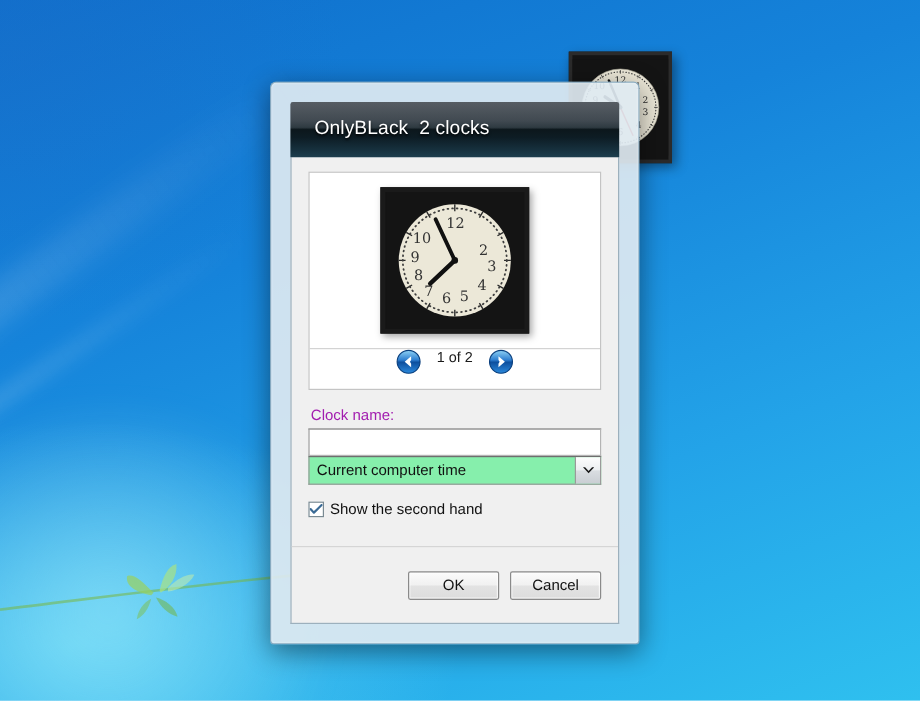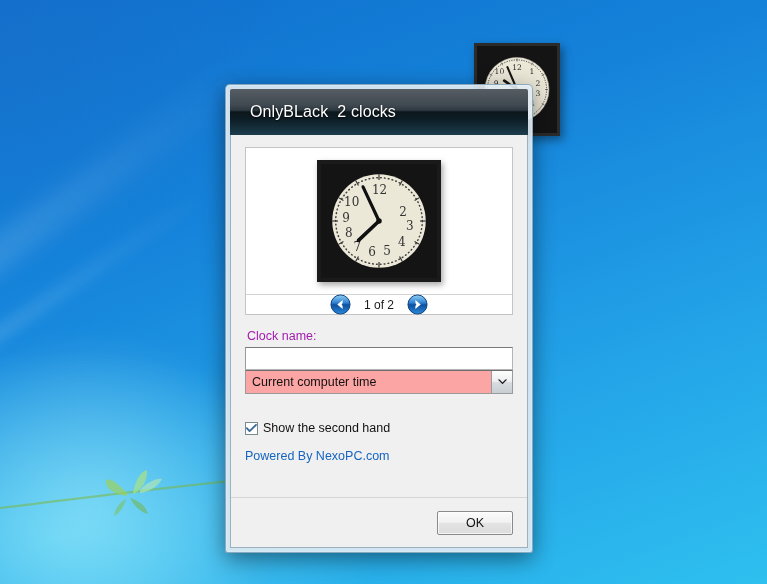--- a/index.html
+++ b/index.html
@@ -52,26 +52,26 @@
     width: 86px; height: 93px;
     background: #141414;
     border: 3px solid #2b2b2b;
     box-shadow: 3px 4px 9px rgba(0,0,0,0.42);
   }
   #gadget svg { display: block; width: 100%; height: 100%; }
 
   
   #dialog {
     position: absolute;
-    left: 225px; top: 84px;
+    left: 225px; top: 68px;
     width: 308px; height: 469px;
     background: rgba(222,233,241,0.92);
     border: 1px solid rgba(110,150,175,0.75);
     border-radius: 5px 5px 3px 3px;
-    padding: 4px;
+    padding: 16px;
     box-shadow: 0 6px 22px rgba(0,0,0,0.45), 0 0 2px rgba(255,255,255,0.7) inset;
   }
 
   .titlebar {
     height: 46px;
     border-radius: 2px 2px 0 0;
     background: linear-gradient(to bottom,
         #464d54 0%, #3b444c 34%, #2d3940 46%,
         #0c171c 50%, #0d1c24 64%, #16303d 86%, #1d3e4e 100%);
     display: flex;
@@ -125,23 +125,22 @@
   .preview-clock {
     width: 124px; height: 122px;
     background: #141414;
     border: 4px solid #1a1a1a;
     box-shadow: 2px 3px 6px rgba(0,0,0,0.35);
   }
   .preview-clock svg { display: block; width: 100%; height: 100%; }
 
   .nav-bar {
     border-top: 1px solid #d3d3d3;
-    height: 20px;
-    display: flex;
-    align-items: center;
+    height: 34px;
+    display: flex;
     justify-content: center;
     gap: 13px;
   }
   .nav-btn {
     width: 21px; height: 21px;
     cursor: pointer;
     flex: 0 0 auto;
   }
   .nav-btn svg { display: block; width: 100%; height: 100%; }
   .nav-count {
@@ -166,21 +165,21 @@
     font-size: 12.5px;
     color: #111;
     padding: 0 5px;
     outline: none;
   }
 
   .select-wrap {
     width: 100%;
     height: 24px;
     display: flex;
-    background: #fca5a5;
+    background: #86efac;
     border: 1px solid #9a9a9a;
     border-top-color: #6e6e6e;
     cursor: pointer;
   }
   .select-value {
     flex: 1;
     display: flex;
     align-items: center;
     padding-left: 6px;
     font-size: 12.5px;
@@ -194,21 +193,21 @@
     border-left: 1px solid #9a9a9a;
     display: flex;
     align-items: center;
     justify-content: center;
   }
 
   .check-row {
     display: flex;
     align-items: center;
     gap: 5px;
-    margin-top: 27px;
+    margin-top: 13px;
     cursor: pointer;
   }
   .checkbox {
     width: 13px; height: 13px;
     background: #ffffff;
     border: 1px solid #7a8a93;
     display: flex;
     align-items: center;
     justify-content: center;
     flex: 0 0 auto;
@@ -223,21 +222,21 @@
     margin-top: 14px;
     font-size: 12.5px;
     color: #1565c0;
     text-decoration: none;
     cursor: pointer;
   }
 
   
   .footer {
     border-top: 1px solid #d5d5d5;
-    height: 50px;
+    height: 64px;
     display: flex;
     align-items: center;
     justify-content: flex-end;
     gap: 9px;
     padding-right: 14px;
   }
   .btn {
     width: 76px; height: 24px;
     font-family: "Liberation Sans", sans-serif;
     font-size: 12.5px;
@@ -404,22 +403,22 @@
         <div class="check-row">
           <span class="checkbox">
             <svg width="11" height="9" viewBox="0 0 11 9">
               <path d="M0.8 4.2 L3.6 7.2 L10 0.9" stroke="#3a6a95" stroke-width="1.8" fill="none" stroke-linecap="round" stroke-linejoin="round"></path>
             </svg>
           </span>
           <span class="check-label">Show the second hand</span>
         </div>
 
         
-        <a class="link" href="#">Powered By NexoPC.com</a>
       </div>
 
       <div class="footer">
         <button class="btn">OK</button>
+        <button class="btn">Cancel</button>
       </div>
 
     </div>
   </div>
 </div>
 
 </body></html>

